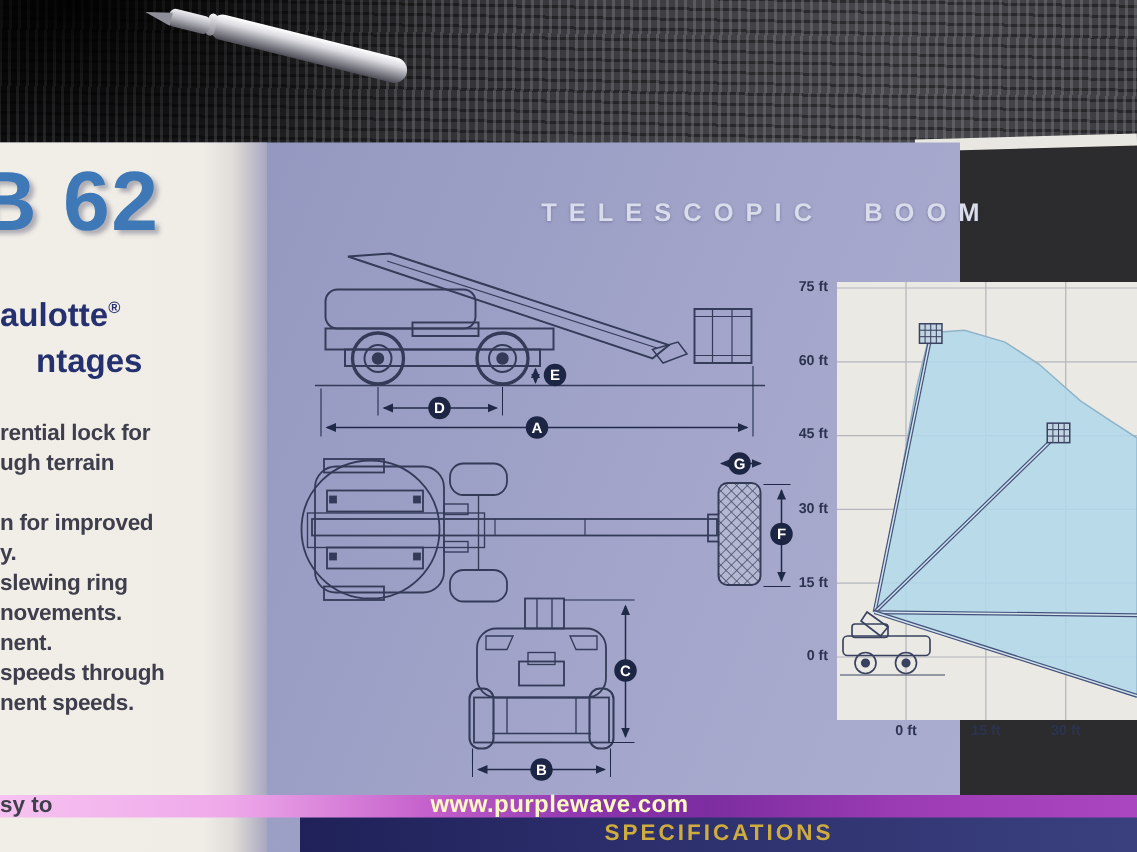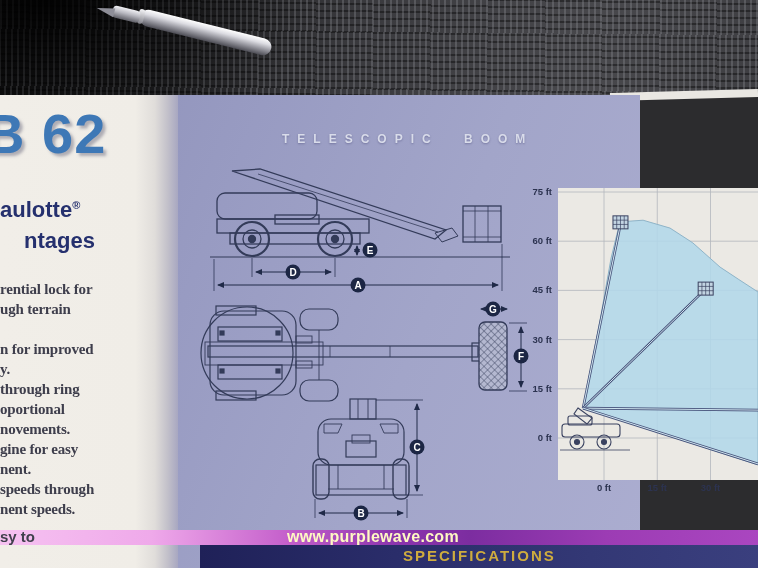--- a/index.html
+++ b/index.html
@@ -34,27 +34,27 @@
   .page{position:absolute;left:0;top:95px;width:640px;height:473px;
     background:linear-gradient(112deg,#8d90b8 0%,#989bc2 32%,#a2a5c9 62%,#abadd0 100%);}
   .left-col{position:absolute;left:0;top:0;width:178px;height:473px;
     background:linear-gradient(90deg,#f1eee8 0%,#f0ede7 76%,#e0ddda 87%,#c3c1ca 94%,#a8a7c1 100%);}
 
   .model{position:absolute;left:-16px;top:6px;font-size:56px;font-weight:800;color:#3e78b6;
     letter-spacing:1px;text-shadow:3px 3px 3px rgba(110,110,130,0.5);white-space:nowrap;}
   .brand{position:absolute;left:0;top:102px;font-size:22px;font-weight:800;color:#25306e;white-space:nowrap;}
   .brand sup{font-size:11px;}
   .advantages{position:absolute;left:0;top:133px;font-size:22px;font-weight:800;color:#25306e;padding-left:24px;}
-  .features{position:absolute;left:0;width:172px;font-family:Liberation Serif, serif;}
+  .features{position:absolute;left:0;width:172px;}
   .features-1{top:184px;} .features-2{top:244px;}
   .feat-line{font-size:15px;font-weight:700;color:#3e3e4c;line-height:20px;letter-spacing:-0.2px;white-space:nowrap;}
   .highlight-frag{position:absolute;left:0;top:433px;font-size:15px;font-weight:700;color:#40404c;z-index:6;}
 
-  .section-heading{position:absolute;left:282px;top:37px;width:390px;text-align:left;
-    font-size:12px;font-weight:bold;letter-spacing:8px;word-spacing:14px;color:#d9dcea;
+  .section-heading{position:absolute;left:271px;top:37px;width:390px;text-align:right;
+    font-size:17px;font-weight:bold;letter-spacing:8px;word-spacing:14px;color:#d9dcea;
     text-shadow:0 1px 2px rgba(40,40,90,0.35);white-space:nowrap;}
 
   svg text{font-family:"Liberation Sans",sans-serif;}
   .dim-letter{font-size:10px;font-weight:bold;fill:#ffffff;text-anchor:middle;}
 
   .drawing{position:absolute;}
   .side-view{left:180px;top:65px;}
   .top-view{left:180px;top:200px;}
   .rear-view{left:280px;top:302px;}
 
@@ -100,24 +100,22 @@
 
     <div class="advantages">ntages</div>
 
     <div class="features features-1">
         <div class="feat-line">rential lock for</div>
         <div class="feat-line">ugh terrain</div>
       </div>
     <div class="features features-2">
         <div class="feat-line">n for improved</div>
         <div class="feat-line">y.</div>
-        <div class="feat-line">through ring</div>
-        <div class="feat-line">oportional</div>
+        <div class="feat-line">slewing ring</div>
         <div class="feat-line">novements.</div>
-        <div class="feat-line">gine for easy</div>
         <div class="feat-line">nent.</div>
         <div class="feat-line">speeds through</div>
         <div class="feat-line">nent speeds.</div>
       </div>
 
     <div class="highlight-frag">sy to</div>
 
     <div class="section-heading">TELESCOPIC BOOM</div>
 
     <svg class="drawing side-view" width="360" height="150" viewBox="0 0 360 150">

